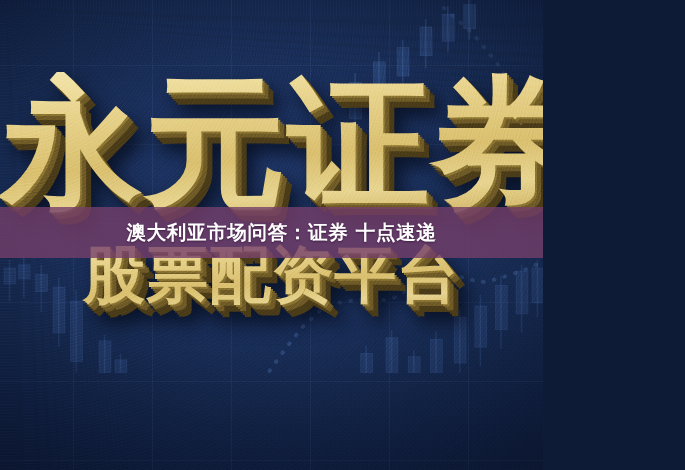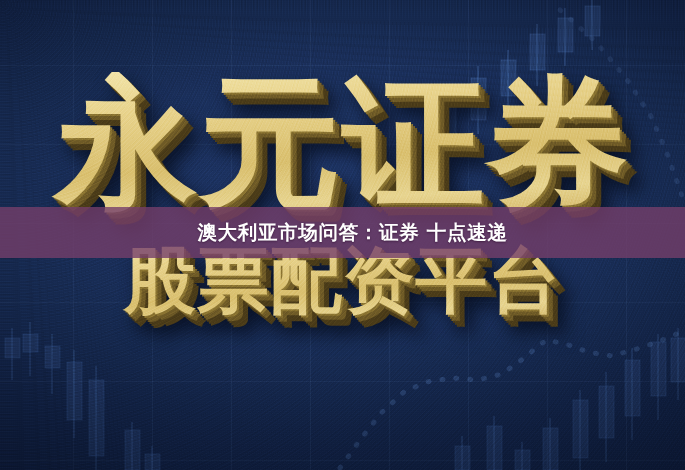--- a/index.html
+++ b/index.html
@@ -1,18 +1,18 @@
 <!DOCTYPE html>
 <html><head>
 <meta charset="utf-8">
 <style>
   html,body{margin:0;padding:0;background:#0d1b36;}
   #stage{
     position:relative;
-    width:685px;height:470px;
+    width:543px;height:470px;
     overflow:hidden;
     background:#6d28d9;
     font-family:"DejaVu Sans","Liberation Sans",sans-serif;
     user-select:none;
   }
 
   
   .bg-base{
     position:absolute;inset:0;
     background:
@@ -62,21 +62,21 @@
       drop-shadow(4px 4px 0 #6e5a26)
       drop-shadow(5px 6px 0 #4a3b18)
       drop-shadow(7px 9px 9px rgba(3,8,22,.72));
   }
   .gold-line.l1{
     position:absolute;top:72px;left:0;right:0;
     font-size:142px;line-height:1;
   }
   .gold-line.l2{
     position:absolute;top:244px;left:0;right:0;
-    font-size:72px;line-height:1;
+    font-size:62px;line-height:1;
   }
   
   .gold-speckle{
     position:absolute;inset:0;z-index:6;pointer-events:none;
     mix-blend-mode:overlay;opacity:.18;
     background-image:
       repeating-radial-gradient(circle at 3px 5px, rgba(255,255,255,.5) 0 .6px, transparent .8px 3px),
       repeating-radial-gradient(circle at 9px 2px, rgba(0,0,0,.4) 0 .5px, transparent .7px 4px);
   }
 

